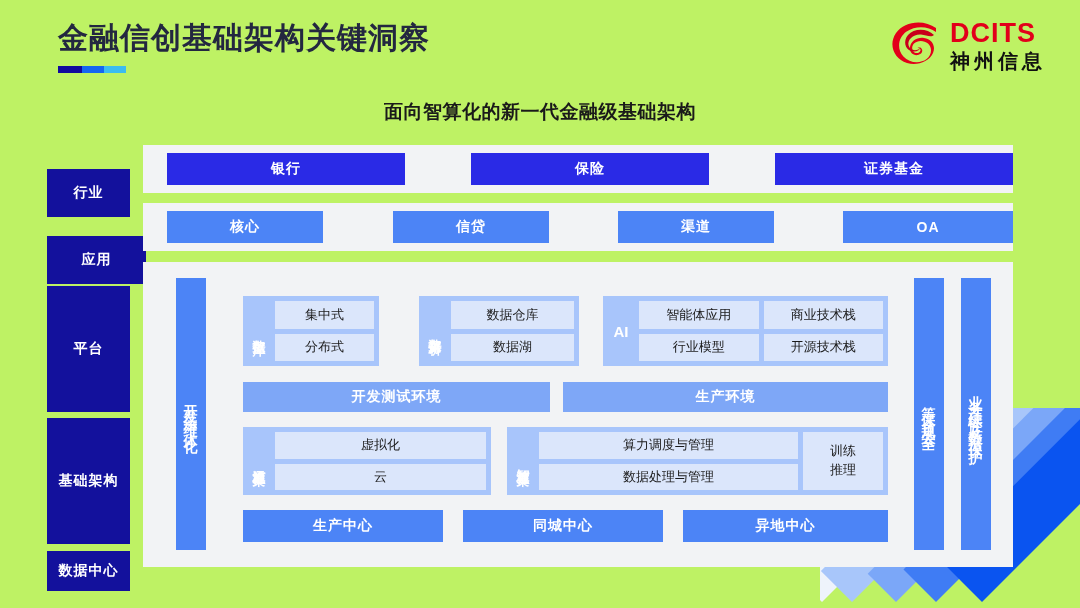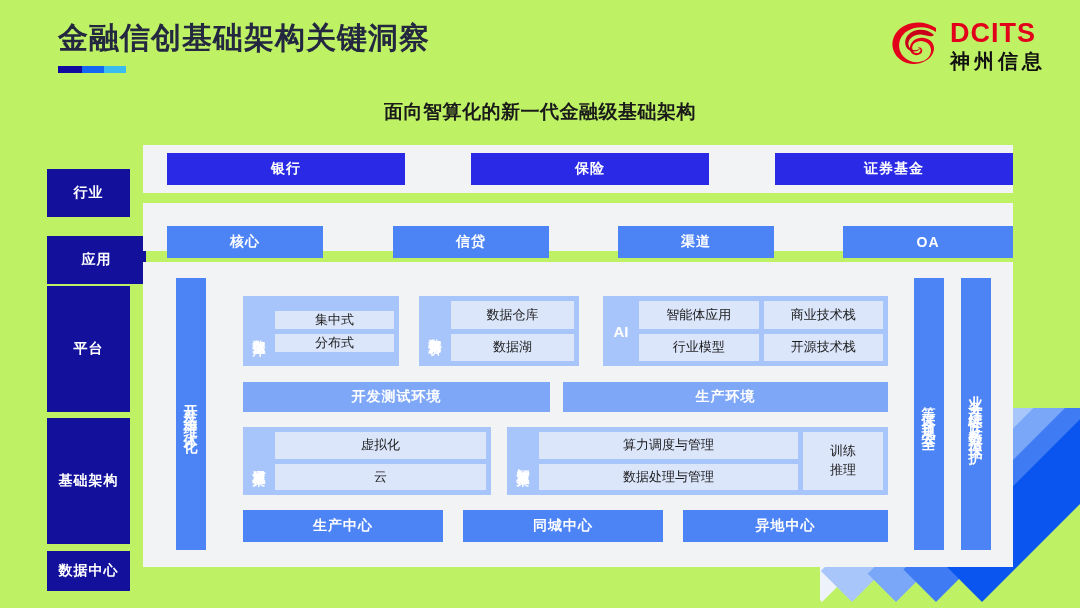--- a/index.html
+++ b/index.html
@@ -74,21 +74,21 @@
     justify-content: center; text-align: center; font-size: 14px; letter-spacing: 1px;
   }
 
   
   .ind { position: absolute; top: 8px; height: 32px; background: #2a2ae6; font-size: 14px; }
   #ind-0 { left: 24px;  width: 238px; }
   #ind-1 { left: 328px; width: 238px; }
   #ind-2 { left: 632px; width: 238px; }
 
   
-  .app { position: absolute; top: 23px; height: 32px; background: #4c84f6; font-size: 14px; }
+  .app { position: absolute; top: 8px; height: 32px; background: #4c84f6; font-size: 14px; }
   #app-0 { left: 24px;  width: 156px; }
   #app-1 { left: 250px; width: 156px; }
   #app-2 { left: 475px; width: 156px; }
   #app-3 { left: 700px; width: 170px; }
 
   
   .vbar {
     position: absolute; background: #4c84f6; color: #fff; font-weight: bold;
     font-size: 14px; display: flex; align-items: center; justify-content: center;
     writing-mode: vertical-rl; letter-spacing: 6px; line-height: 1;
@@ -107,21 +107,21 @@
     letter-spacing: 1px; line-height: 1; width: 22px; flex: none;
   }
   .group-cells { display: flex; flex-direction: column; gap: 5px; flex: 1; }
   .cell {
     background: #dbe6fb; color: #1a1a1a; font-size: 13px; display: flex;
     align-items: center; justify-content: center; flex: 1; text-align: center;
   }
   .cell-row { display: flex; gap: 5px; flex: 1; }
   .cell-row > .cell { flex: 1; }
 
-  #grp-db   { left: 100px; top: 34px; width: 156px; height: 70px; align-items: center; }
+  #grp-db   { left: 100px; top: 34px; width: 136px; height: 70px; }
   #grp-da   { left: 276px; top: 34px; width: 160px; height: 70px; }
   #grp-ai   { left: 460px; top: 34px; width: 285px; height: 70px; }
   #grp-ai .group-label { font-size: 15px; letter-spacing: 0; writing-mode: horizontal-tb; width: 26px; }
 
   .wide {
     position: absolute; background: #7ea7f7; color: #fff; font-weight: bold;
     font-size: 14px; display: flex; align-items: center; justify-content: center;
     letter-spacing: 1px;
   }
   #env-0 { left: 100px; top: 120px; width: 307px; height: 30px; }

